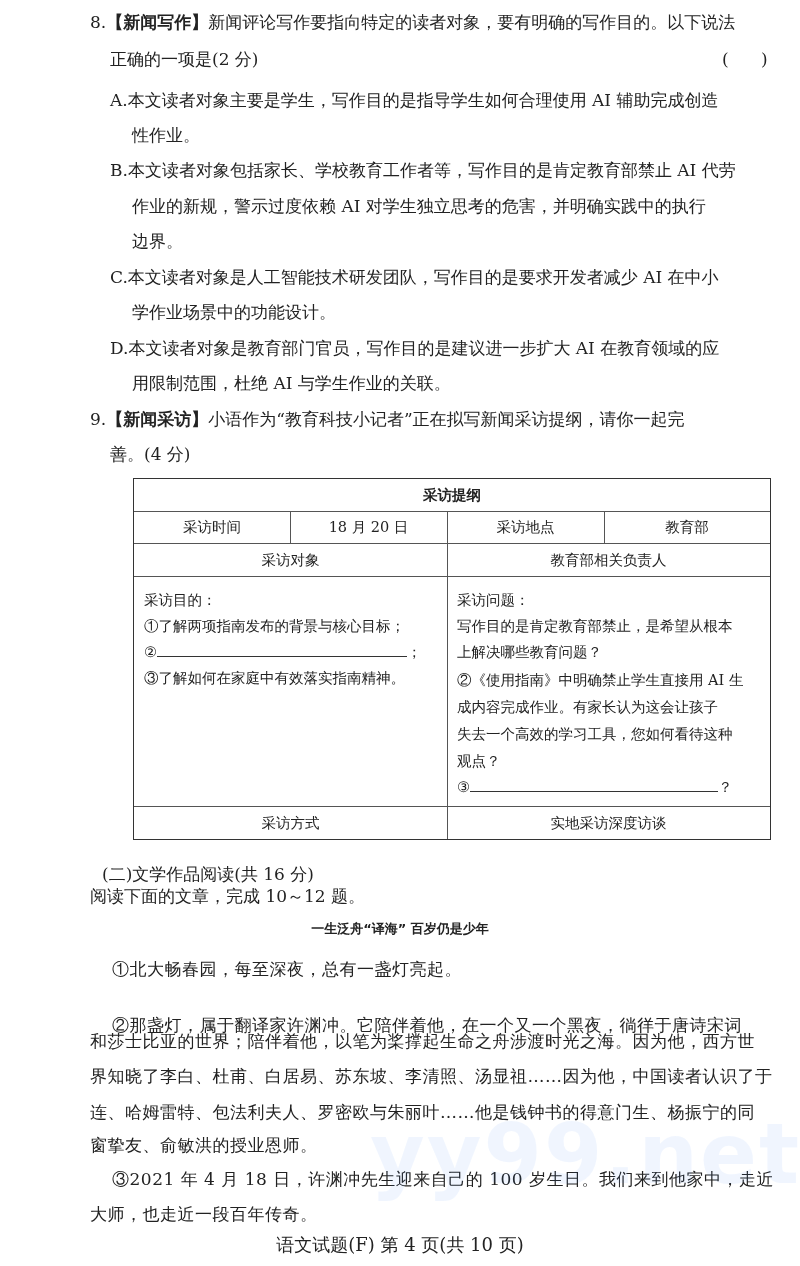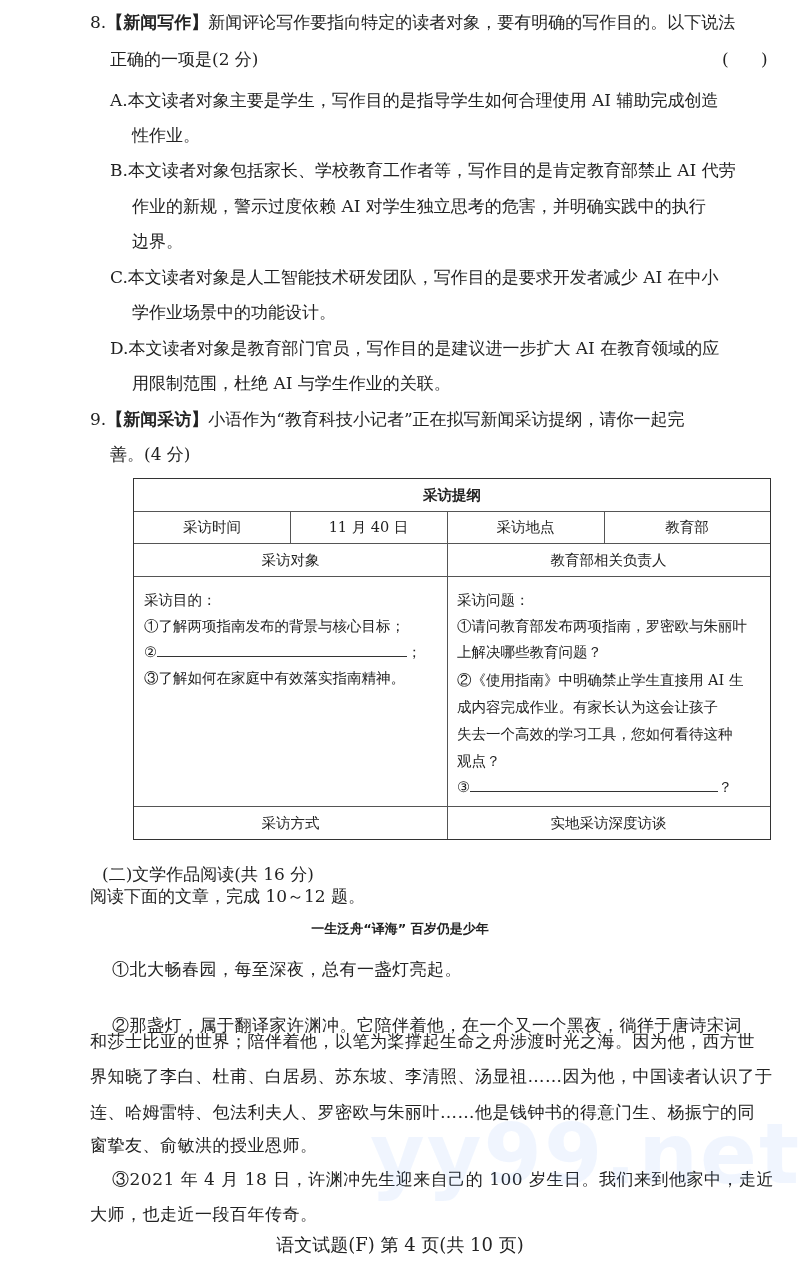--- a/index.html
+++ b/index.html
@@ -71,21 +71,21 @@
   </div>
   <div class="line" style="left:110px; top:442px;">善。(4 分)</div>
 
   <div class="outline-table">
     <div class="row" style="top:0; height:33px;">
       <div class="cell tbl-title" style="left:0; width:100%;">采访提纲</div>
     </div>
     <div class="row" style="top:33px; height:32px;">
       <div class="cell" style="left:0; width:156px;">采访时间</div>
       <div class="vline" style="left:156px;"></div>
-      <div class="cell" style="left:156px; width:157px;">11 月 40 日</div>
+      <div class="cell" style="left:156px; width:157px;">18 月 20 日</div>
       <div class="vline" style="left:313px;"></div>
       <div class="cell" style="left:313px; width:157px;">采访地点</div>
       <div class="vline" style="left:470px;"></div>
       <div class="cell" style="left:470px; width:166px;">教育部</div>
     </div>
     <div class="row" style="top:65px; height:33px;">
       <div class="cell" style="left:0; width:313px;">采访对象</div>
       <div class="vline" style="left:313px;"></div>
       <div class="cell" style="left:313px; width:323px;">教育部相关负责人</div>
     </div>
@@ -93,21 +93,21 @@
       <div class="vline" style="left:313px;"></div>
 
       <div class="box-text" style="left:10px; top:10px;">采访目的：</div>
       <div class="box-text" style="left:10px; top:36px;">①了解两项指南发布的背景与核心目标；</div>
       <div class="box-text" style="left:10px; top:62px;">
         <span>②</span><span class="blank" style="width:250px;"></span><span>；</span>
       </div>
       <div class="box-text" style="left:10px; top:88px;">③了解如何在家庭中有效落实指南精神。</div>
 
       <div class="box-text" style="left:323px; top:10px;">采访问题：</div>
-      <div class="box-text" style="left:323px; top:36px;">①请问教育部发布两项指南，罗密欧与朱丽叶</div>
+      <div class="box-text" style="left:323px; top:36px;">写作目的是肯定教育部禁止，是希望从根本</div>
       <div class="box-text" style="left:323px; top:62px;">上解决哪些教育问题？</div>
       <div class="box-text" style="left:323px; top:90px;">②《使用指南》中明确禁止学生直接用 AI 生</div>
       <div class="box-text" style="left:323px; top:117px;">成内容完成作业。有家长认为这会让孩子</div>
       <div class="box-text" style="left:323px; top:144px;">失去一个高效的学习工具，您如何看待这种</div>
       <div class="box-text" style="left:323px; top:171px;">观点？</div>
       <div class="box-text" style="left:323px; top:197px;">
         <span>③</span><span class="blank" style="width:248px;"></span><span>？</span>
       </div>
     </div>
     <div class="row" style="top:328px; height:32px; border-bottom:none;">

